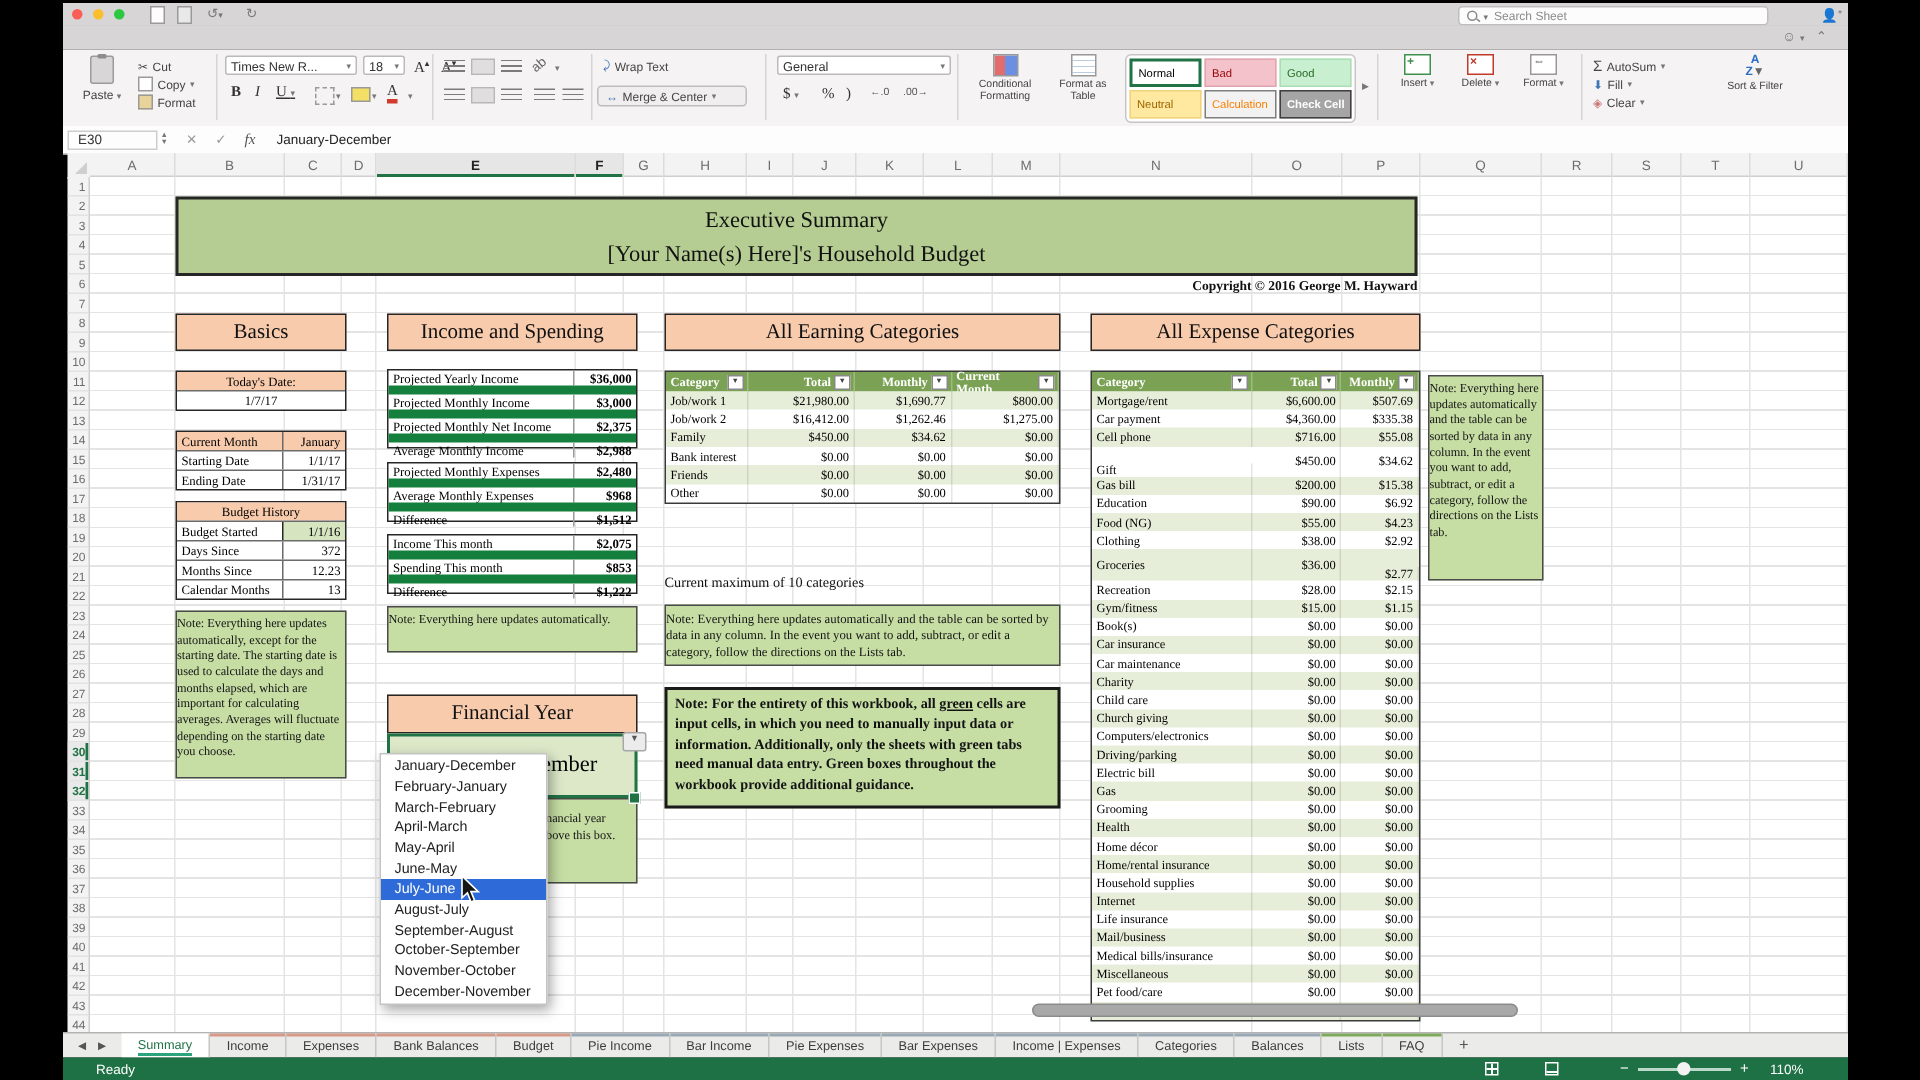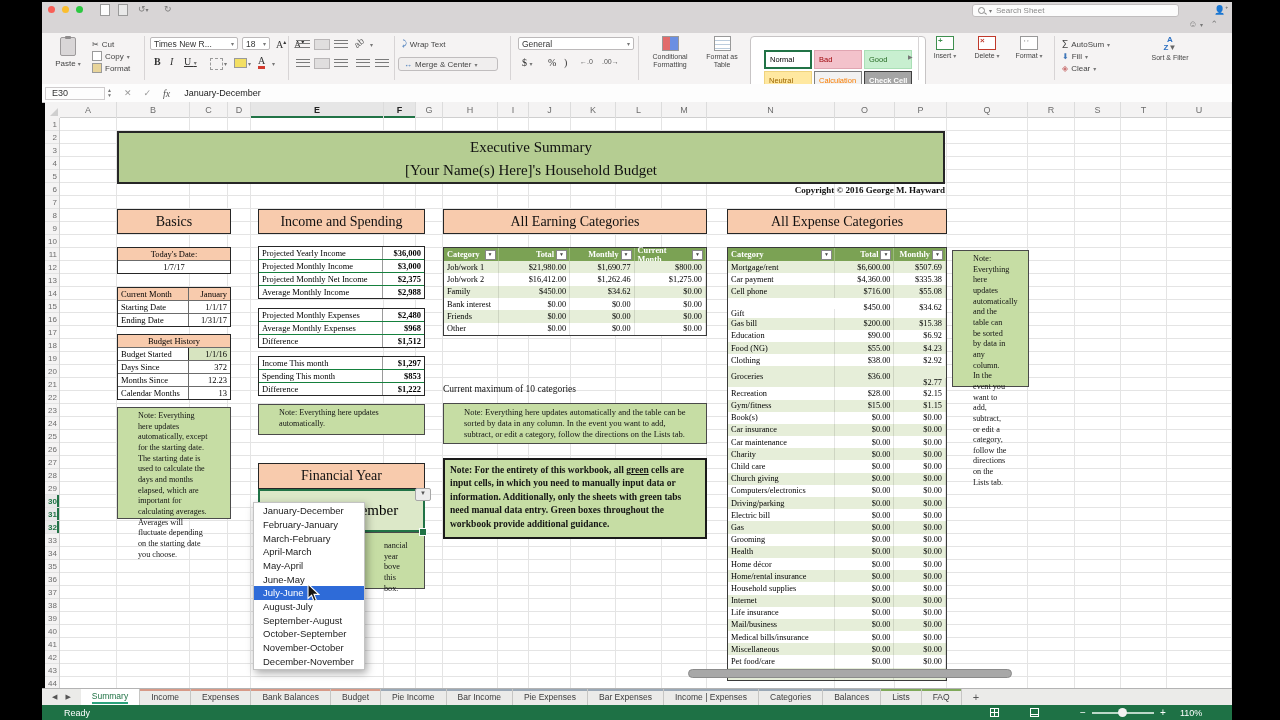--- a/index.html
+++ b/index.html
@@ -34,21 +34,21 @@
           display:flex;align-items:center;justify-content:space-between;padding:0 3px;box-sizing:border-box;height:13px}
   .carat{font-size:6px;color:#777}
   .fmt{font-family:"Liberation Serif",serif;font-size:10px;color:#333}
   .li{width:14px;height:9px;background:repeating-linear-gradient(to bottom,#7b7b7b 0 1px,transparent 1px 3.5px)}
   .btn{background:#f0eeee;border:1px solid #c0bdbe;border-radius:3px;font-size:8px;color:#444;
        display:flex;align-items:center;gap:3px;padding:0 5px;box-sizing:border-box;height:14px}
   .bigbtn{text-align:center}
   .cf-ic{width:15px;height:13px;margin:0 auto;background:linear-gradient(90deg,#e26b6b 0 7px,#6b8fe2 7px 15px);border:1px solid #999}
   .ft-ic{width:15px;height:13px;margin:0 auto;background:repeating-linear-gradient(to bottom,#fff 0 3px,#bcd 3px 4px);border:1px solid #999}
   .lbl2{font-size:7px;color:#444;line-height:8px;margin-top:2px;text-align:center}
-  .gallery{background:#fff;border:1px solid #c7c4c5;border-radius:4px;padding:13px;display:grid;
+  .gallery{background:#fff;border:1px solid #c7c4c5;border-radius:4px;padding:2px;display:grid;
            grid-template-columns:repeat(3,48px);grid-auto-rows:19px;gap:2px}
   .chip{font-size:7.5px;display:flex;align-items:center;padding-left:4px;box-sizing:border-box;border:1px solid transparent}
   .cells-ic{width:16px;height:12px;margin:0 auto;border:1px solid #999;background:#fff;position:relative}
   .cells-ic span{position:absolute;font-size:8px;top:-1px;left:1px;font-weight:bold}
   .ed-row{display:flex;align-items:center;gap:3px;font-size:8px;color:#444;height:12px}
   .sort-ic{font-size:8px;font-weight:bold;color:#2a6fc2;line-height:8px;text-align:center}
   
   .fbar{left:42px;top:84px;width:1190px;height:18px;background:#fdfdfd;border-bottom:1px solid #c9c6c7;display:flex;align-items:center}
   .namebox{width:60px;height:13px;margin-left:3px;border:1px solid #cfcccd;font-size:9px;color:#333;
            display:flex;align-items:center;padding-left:6px;box-sizing:border-box}
@@ -67,30 +67,30 @@
   .gridbg{left:60px;top:118px;width:1172px;height:570px;background:#fff;
           background-image:repeating-linear-gradient(to bottom,transparent 0 12px,#e4e4e4 12px 13px);overflow:hidden}
   .vline{position:absolute;top:0;width:1px;height:570px;background:#e4e4e4}
   
   .serif{font-family:"Liberation Serif",serif;color:#111}
   .peach{background:#f8cbad;border:1px solid #262626;display:flex;align-items:center;justify-content:center;box-sizing:border-box}
   .sech{font-family:"Liberation Serif",serif;font-size:14px;color:#111}
   .titlebox{background:#b5cd92;border:2px solid #262626;box-sizing:border-box;text-align:center}
   .titlebox div{font-size:15px;line-height:23px}
   .note{background:#c6dda4;border:1px solid #4a4a4a;box-sizing:border-box;font-family:"Liberation Serif",serif;
-        font-size:8.2px;line-height:1.3;padding:3px 20px;color:#141414}
+        font-size:8.2px;line-height:1.3;padding:3px 0;color:#141414}
   .mini{border:1px solid #262626;box-sizing:border-box;background:#fff;font-family:"Liberation Serif",serif;font-size:8.5px;display:flex;flex-direction:column}
   .mrow{flex:1;display:flex;border-top:1px solid #6b6b6b}
   .mrow:first-child{border-top:none}
   .mrow .l{flex:1;display:flex;align-items:center;padding-left:3px}
   .mrow .v{width:42px;border-left:1px solid #6b6b6b;display:flex;align-items:center;justify-content:flex-end;padding-right:3px;box-sizing:border-box}
   .mrow.hdr{background:#f8cbad}
   .center-row{justify-content:center!important;padding:0!important}
   .inc-block{border:1px solid #262626;box-sizing:border-box;background:#fff;display:flex;flex-direction:column;font-family:"Liberation Serif",serif;font-size:8.5px}
-  .irow{flex:1;display:flex;border-top:1px solid #15803d}
+  .irow{flex:1;display:flex;border-top:6px solid #15803d}
   .irow:first-child{border-top:none}
   .irow .l{flex:1;display:flex;align-items:center;padding-left:3px}
   .irow .v{width:42px;border-left:1px solid #9a9a9a;display:flex;align-items:center;justify-content:flex-end;padding-right:3px;font-weight:bold;box-sizing:border-box}
   .xtbl{border:1px solid #3a3a3a;box-sizing:border-box;display:flex;flex-direction:column;font-family:"Liberation Serif",serif;background:#fff}
   .xhead{height:13px;display:flex;background:#7ba254;color:#fff;font-weight:bold;font-size:8.3px;flex:none}
   .xhc{display:flex;align-items:center;justify-content:space-between;padding:0 2px 0 3px;box-sizing:border-box;border-right:1px solid #9cbb7c}
   .fbox{width:9px;height:8px;background:#fff;border:1px solid #888;color:#444;font-size:5px;line-height:7px;text-align:center;flex:none}
   .xrow{flex:1;display:flex;font-size:8.3px}
   .xrow.band{background:#e6eed9}
   .xc{display:flex;align-items:center;box-sizing:border-box;border-right:1px solid rgba(0,0,0,0.10);padding:0 3px;overflow:hidden;white-space:nowrap}
@@ -466,21 +466,21 @@
       <div class="v">$968</div>
     </div>
     <div class="irow">
       <div class="l">Difference</div>
       <div class="v">$1,512</div>
     </div>
   </div>
 <div class="abs inc-block" style="left:258px;top:356px;width:167px;height:40px" id="incB2">
     <div class="irow">
       <div class="l">Income This month</div>
-      <div class="v">$1,297</div>
+      <div class="v">$2,075</div>
     </div>
     <div class="irow">
       <div class="l">Spending This month</div>
       <div class="v">$853</div>
     </div>
     <div class="irow">
       <div class="l">Difference</div>
       <div class="v">$1,222</div>
     </div>
   </div>

